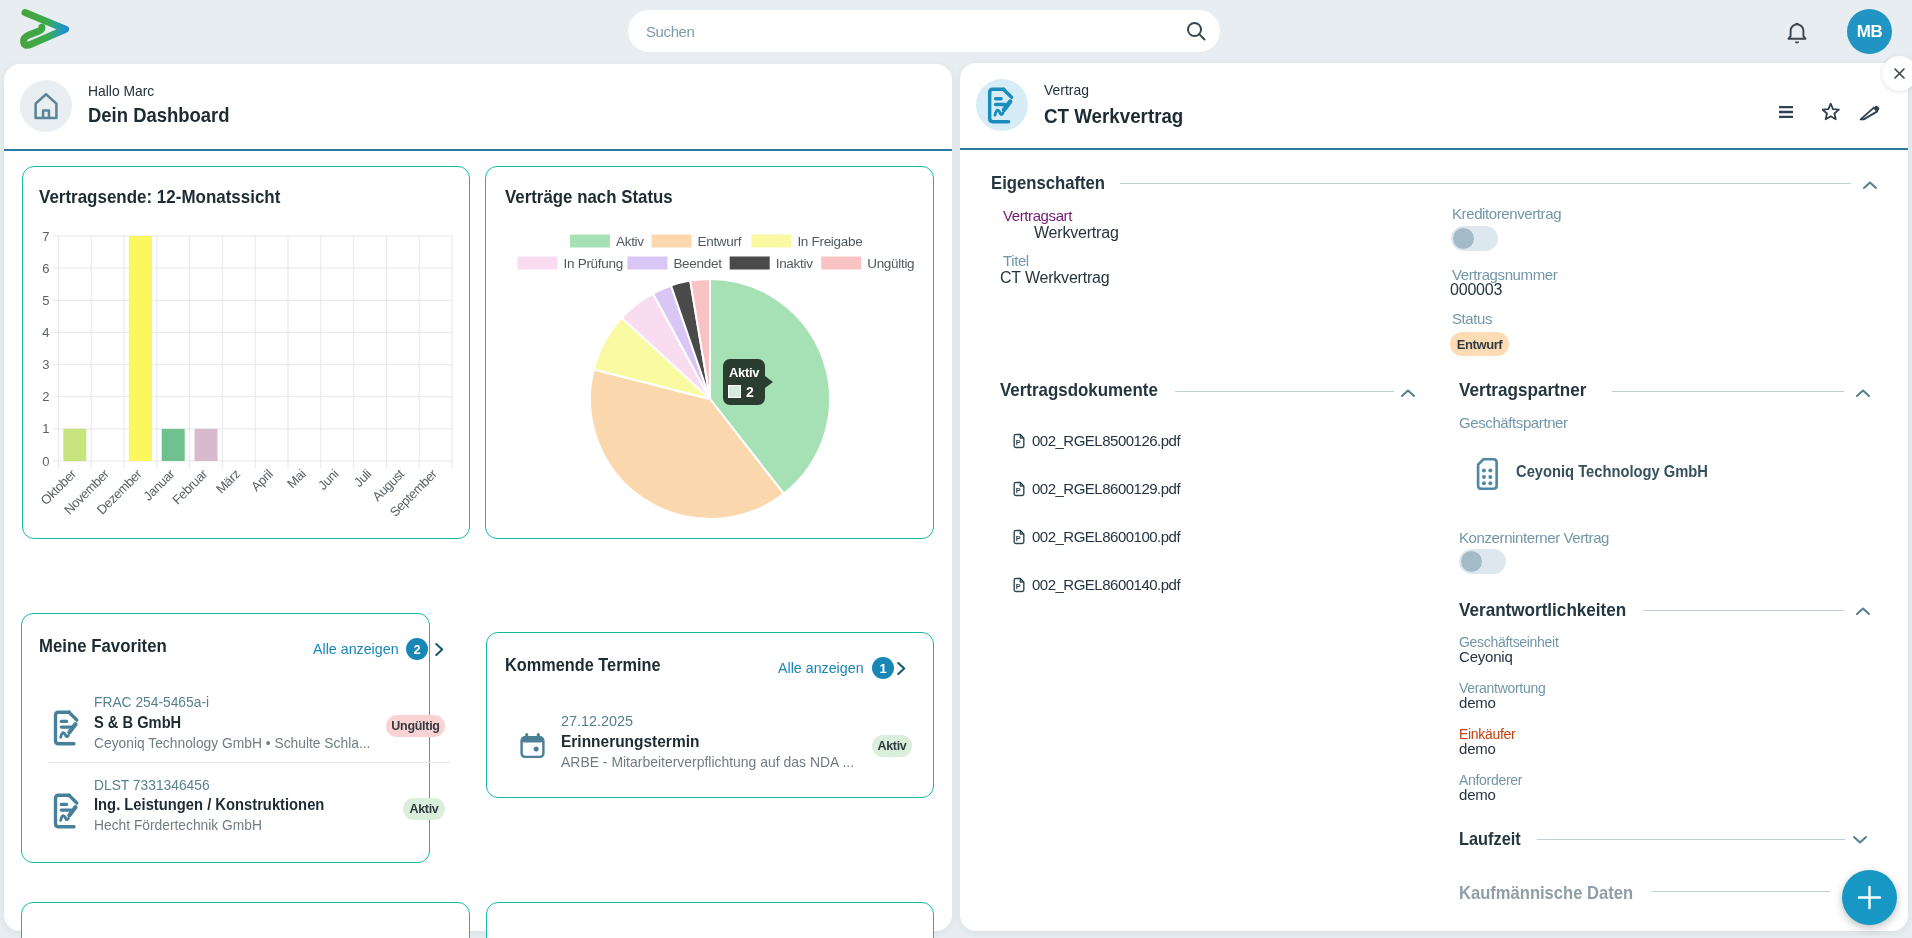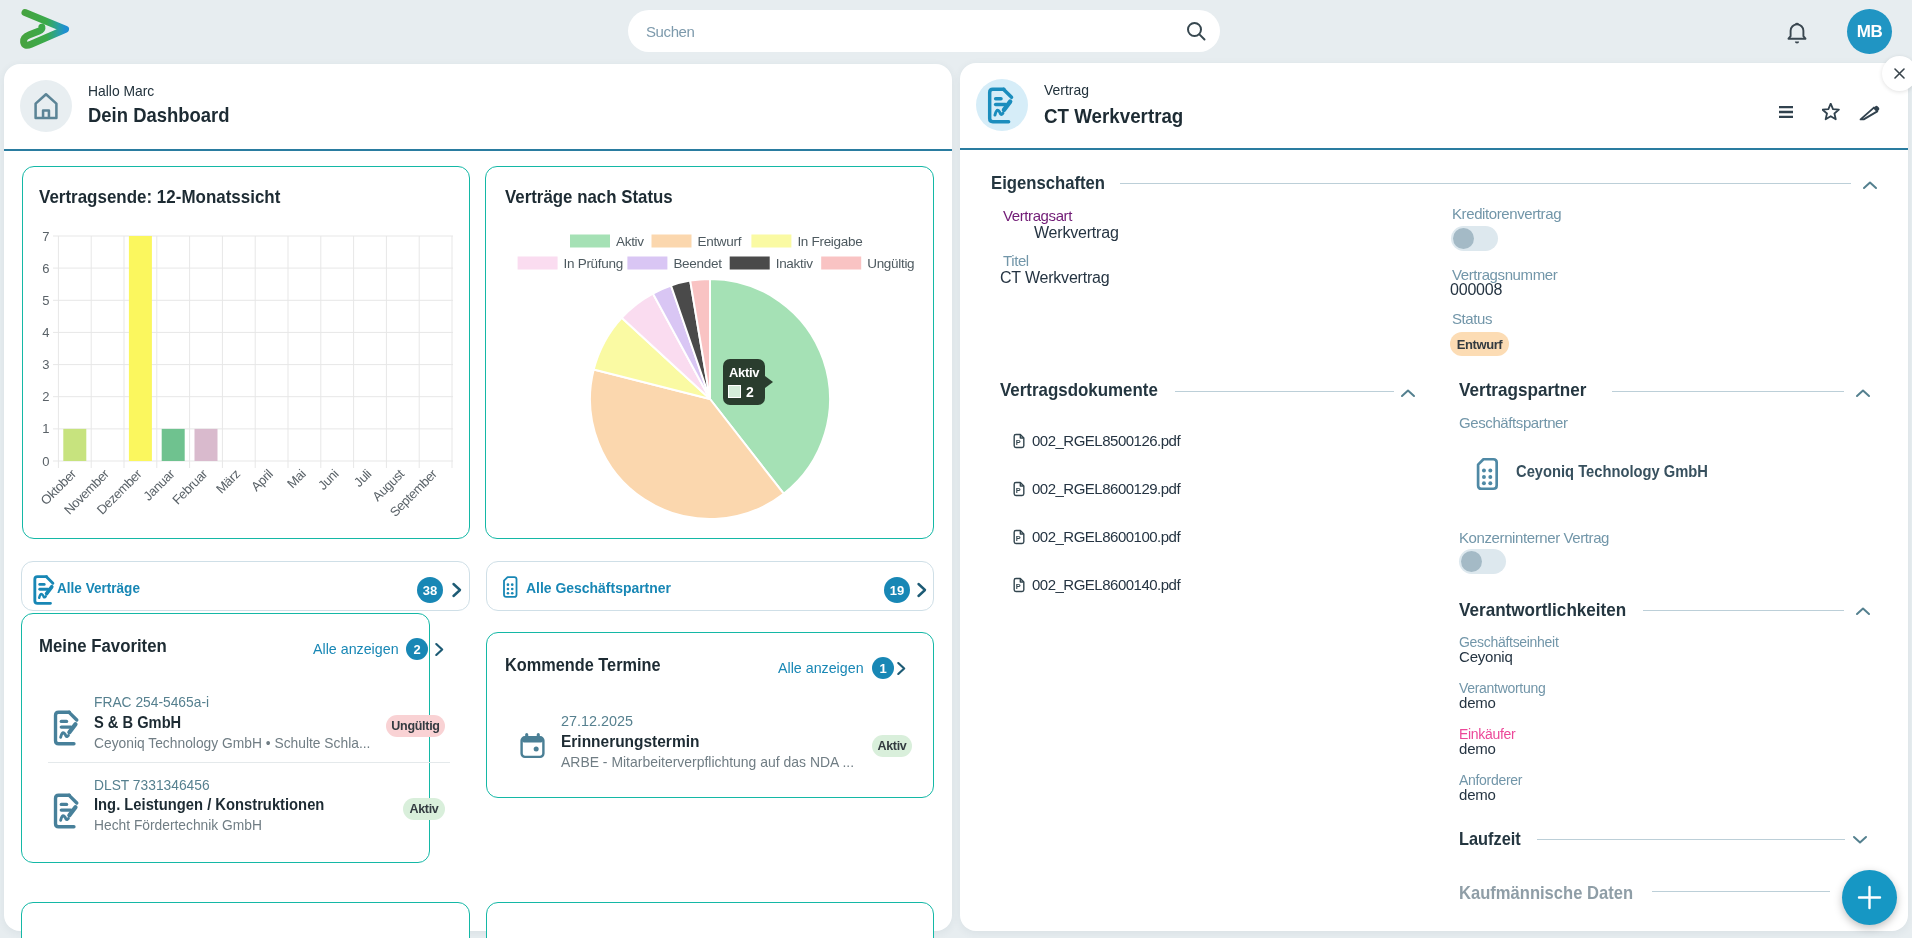--- a/index.html
+++ b/index.html
@@ -162,40 +162,20 @@
 <path d="M224,232 L185.0,118.5 A120,120 0 0 1 204.2,113.6 Z" fill="#4a4a4a" stroke="#fff" stroke-width="2" stroke-linejoin="round"></path>
 <path d="M224,232 L204.2,113.6 A120,120 0 0 1 224.0,112.0 Z" fill="#f9c3c3" stroke="#fff" stroke-width="2" stroke-linejoin="round"></path>
       </svg>
 <div class="abs" style="left:237px;top:192px;width:42px;height:46px;background:rgba(15,24,16,.82);border-radius:7px">
 <div style="position:absolute;left:6px;top:6px;font-size:13px;font-weight:700;color:#fff;letter-spacing:-.3px">Aktiv</div>
 <div style="position:absolute;left:5px;top:26px;width:13px;height:13px;background:#d4ecd9;border:1.5px solid #fff"></div>
 <div style="position:absolute;left:23px;top:25px;font-size:14px;font-weight:700;color:#fff">2</div>
 <div style="position:absolute;right:-8px;top:17px;width:0;height:0;border-top:6px solid transparent;border-bottom:6px solid transparent;border-left:8px solid rgba(15,24,16,.82)"></div>
 </div>
 </div>
-<div class="card" style="left:17px;top:497px;width:449px;height:50px;border-color:#cfdfe7">
-<svg class="abs" style="left:8px;top:12px" width="30" height="32" viewBox="0 0 26 28">
-        <use href="#i-contract" stroke="#1887b5"></use>
-      </svg>
-<div class="abs" style="left:35px;top:18px;font-size:15.5px;line-height:1;font-weight:700;color:#1887b5;transform:scaleX(0.875);transform-origin:0 0;white-space:pre;">Alle Verträge</div>
-<div class="ncirc" style="left:395px;top:15px;width:26px;height:26px;font-size:13px">38</div>
-<svg class="abs" style="left:429px;top:20px" width="11" height="16" viewBox="0 0 11 16">
-        <use href="#i-chev"></use>
-      </svg>
-</div>
-<div class="card" style="left:482px;top:497px;width:448px;height:50px;border-color:#cfdfe7">
-<svg class="abs" style="left:13px;top:13px" width="20" height="24" viewBox="0 0 22 28">
-        <use href="#i-building" stroke="#1887b5" fill="#1887b5"></use>
-      </svg>
-<div class="abs" style="left:39px;top:18px;font-size:15.5px;line-height:1;font-weight:700;color:#1887b5;transform:scaleX(0.9);transform-origin:0 0;white-space:pre;">Alle Geschäftspartner</div>
-<div class="ncirc" style="left:397px;top:15px;width:26px;height:26px;font-size:13px">19</div>
-<svg class="abs" style="left:429px;top:20px" width="11" height="16" viewBox="0 0 11 16">
-        <use href="#i-chev"></use>
-      </svg>
-</div>
 <div class="card" style="left:17px;top:549px;width:409px;height:250px">
 <div class="abs" style="left:17px;top:24px;font-size:17.5px;line-height:1;font-weight:700;color:#1d2b33;transform:scaleX(0.959);transform-origin:0 0;white-space:pre;">Meine Favoriten</div>
 <div class="abs" style="left:291px;top:27px;font-size:15px;line-height:1;color:#1887b5;transform:scaleX(0.95);transform-origin:0 0;white-space:pre;">Alle anzeigen</div>
 <div class="ncirc" style="left:384px;top:24px;width:22px;height:22px;font-size:13px">2</div>
 <svg class="abs" style="left:412px;top:28px" width="10" height="15" viewBox="0 0 11 16">
         <use href="#i-chev"></use>
       </svg>
 <svg class="abs" style="left:28px;top:95px" width="35" height="38" viewBox="0 0 26 28">
         <use href="#i-contract" stroke="#47809a"></use>
       </svg>
@@ -256,21 +236,21 @@
     </svg>
 <div class="abs" style="left:43px;top:145px;font-size:15px;line-height:1;color:#701a75;letter-spacing:-0.4px;white-space:pre;">Vertragsart</div>
 <div class="abs" style="left:40px;top:162px;font-size:16px;line-height:1;color:#253442;letter-spacing:-0.2px;white-space:pre;margin-left:34px;">Werkvertrag</div>
 <div class="abs" style="left:43px;top:190px;font-size:15px;line-height:1;color:#7296a9;letter-spacing:-0.4px;white-space:pre;">Titel</div>
 <div class="abs" style="left:40px;top:207px;font-size:16px;line-height:1;color:#253442;letter-spacing:-0.2px;white-space:pre;">CT Werkvertrag</div>
 <div class="abs" style="left:492px;top:143px;font-size:15px;line-height:1;color:#7296a9;letter-spacing:-0.4px;white-space:pre;">Kreditorenvertrag</div>
 <div class="toggle" style="left:491px;top:163px">
       <div class="knob"></div>
     </div>
 <div class="abs" style="left:492px;top:204px;font-size:15px;line-height:1;color:#7296a9;letter-spacing:-0.4px;white-space:pre;">Vertragsnummer</div>
-<div class="abs" style="left:490px;top:219px;font-size:16px;line-height:1;color:#253442;letter-spacing:-0.2px;white-space:pre;">000008</div>
+<div class="abs" style="left:490px;top:219px;font-size:16px;line-height:1;color:#253442;letter-spacing:-0.2px;white-space:pre;">000003</div>
 <div class="abs" style="left:492px;top:248px;font-size:15px;line-height:1;color:#7296a9;letter-spacing:-0.4px;white-space:pre;">Status</div>
 <div class="badge-pill" style="left:490px;top:269px;width:59px;height:24px;background:#fcdcb4;font-size:13px;letter-spacing:-.4px">Entwurf</div>
 <div class="abs" style="left:40px;top:317px;font-size:19px;line-height:1;font-weight:700;color:#243640;transform:scaleX(0.89);transform-origin:0 0;white-space:pre;">Vertragsdokumente</div>
 <div class="hline" style="left:215px;top:328px;width:219px"></div>
 <svg class="abs" style="left:440px;top:325px" width="16" height="10" viewBox="0 0 16 10">
       <use href="#i-up"></use>
     </svg>
 <div class="abs" style="left:499px;top:317px;font-size:19px;line-height:1;font-weight:700;color:#243640;transform:scaleX(0.9);transform-origin:0 0;white-space:pre;">Vertragspartner</div>
 <div class="hline" style="left:652px;top:328px;width:232px"></div>
 <svg class="abs" style="left:895px;top:325px" width="16" height="10" viewBox="0 0 16 10">
@@ -307,21 +287,21 @@
     </div>
 <div class="abs" style="left:499px;top:537px;font-size:19px;line-height:1;font-weight:700;color:#243640;transform:scaleX(0.9);transform-origin:0 0;white-space:pre;">Verantwortlichkeiten</div>
 <div class="hline" style="left:683px;top:547px;width:201px"></div>
 <svg class="abs" style="left:895px;top:543px" width="16" height="10" viewBox="0 0 16 10">
       <use href="#i-up"></use>
     </svg>
 <div class="abs" style="left:499px;top:572px;font-size:14px;line-height:1;color:#7296a9;letter-spacing:-0.3px;white-space:pre;">Geschäftseinheit</div>
 <div class="abs" style="left:499px;top:586px;font-size:15px;line-height:1;color:#253442;letter-spacing:-0.2px;white-space:pre;">Ceyoniq</div>
 <div class="abs" style="left:499px;top:618px;font-size:14px;line-height:1;color:#7296a9;letter-spacing:-0.3px;white-space:pre;">Verantwortung</div>
 <div class="abs" style="left:499px;top:632px;font-size:15px;line-height:1;color:#253442;letter-spacing:-0.2px;white-space:pre;">demo</div>
-<div class="abs" style="left:499px;top:664px;font-size:14px;line-height:1;color:#ec4899;letter-spacing:-0.3px;white-space:pre;">Einkäufer</div>
+<div class="abs" style="left:499px;top:664px;font-size:14px;line-height:1;color:#c2410c;letter-spacing:-0.3px;white-space:pre;">Einkäufer</div>
 <div class="abs" style="left:499px;top:678px;font-size:15px;line-height:1;color:#253442;letter-spacing:-0.2px;white-space:pre;">demo</div>
 <div class="abs" style="left:499px;top:710px;font-size:14px;line-height:1;color:#7296a9;letter-spacing:-0.3px;white-space:pre;">Anforderer</div>
 <div class="abs" style="left:499px;top:724px;font-size:15px;line-height:1;color:#253442;letter-spacing:-0.2px;white-space:pre;">demo</div>
 <div class="abs" style="left:499px;top:766px;font-size:19px;line-height:1;font-weight:700;color:#243640;transform:scaleX(0.86);transform-origin:0 0;white-space:pre;">Laufzeit</div>
 <div class="hline" style="left:577px;top:776px;width:308px"></div>
 <svg class="abs" style="left:892px;top:772px" width="16" height="10" viewBox="0 0 16 10">
       <use href="#i-down"></use>
     </svg>
 <div class="abs" style="left:499px;top:820px;font-size:19px;line-height:1;font-weight:700;color:#8f9ea7;transform:scaleX(0.872);transform-origin:0 0;white-space:pre;">Kaufmännische Daten</div>
 <div class="hline" style="left:692px;top:828px;width:178px"></div>

